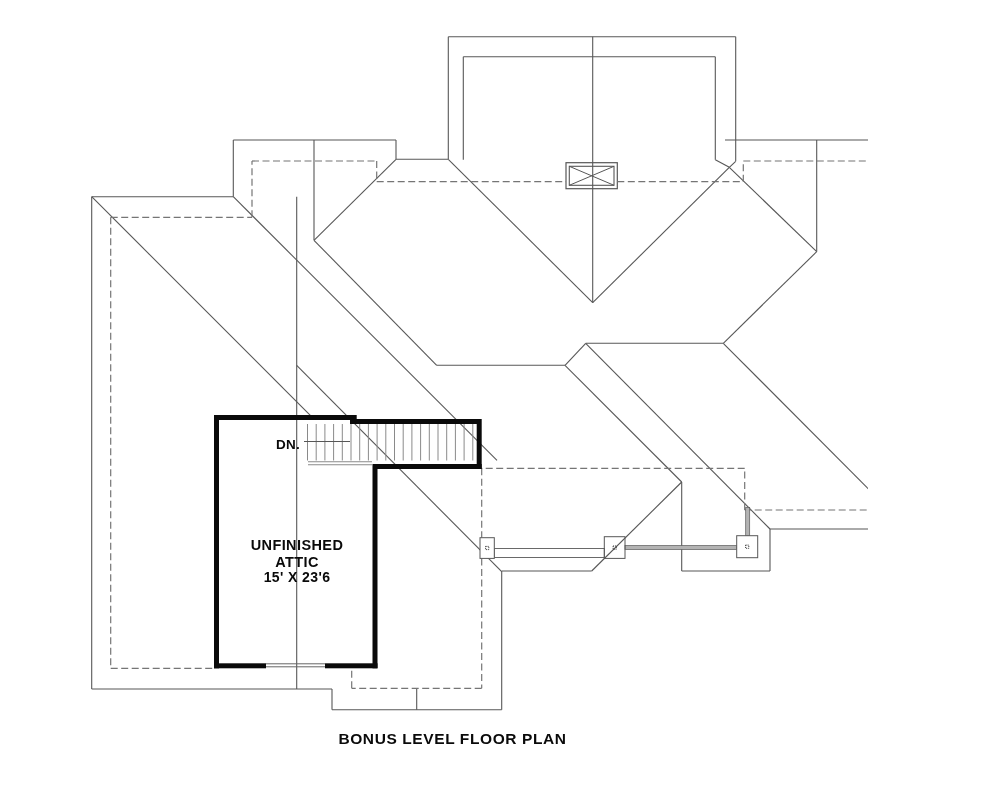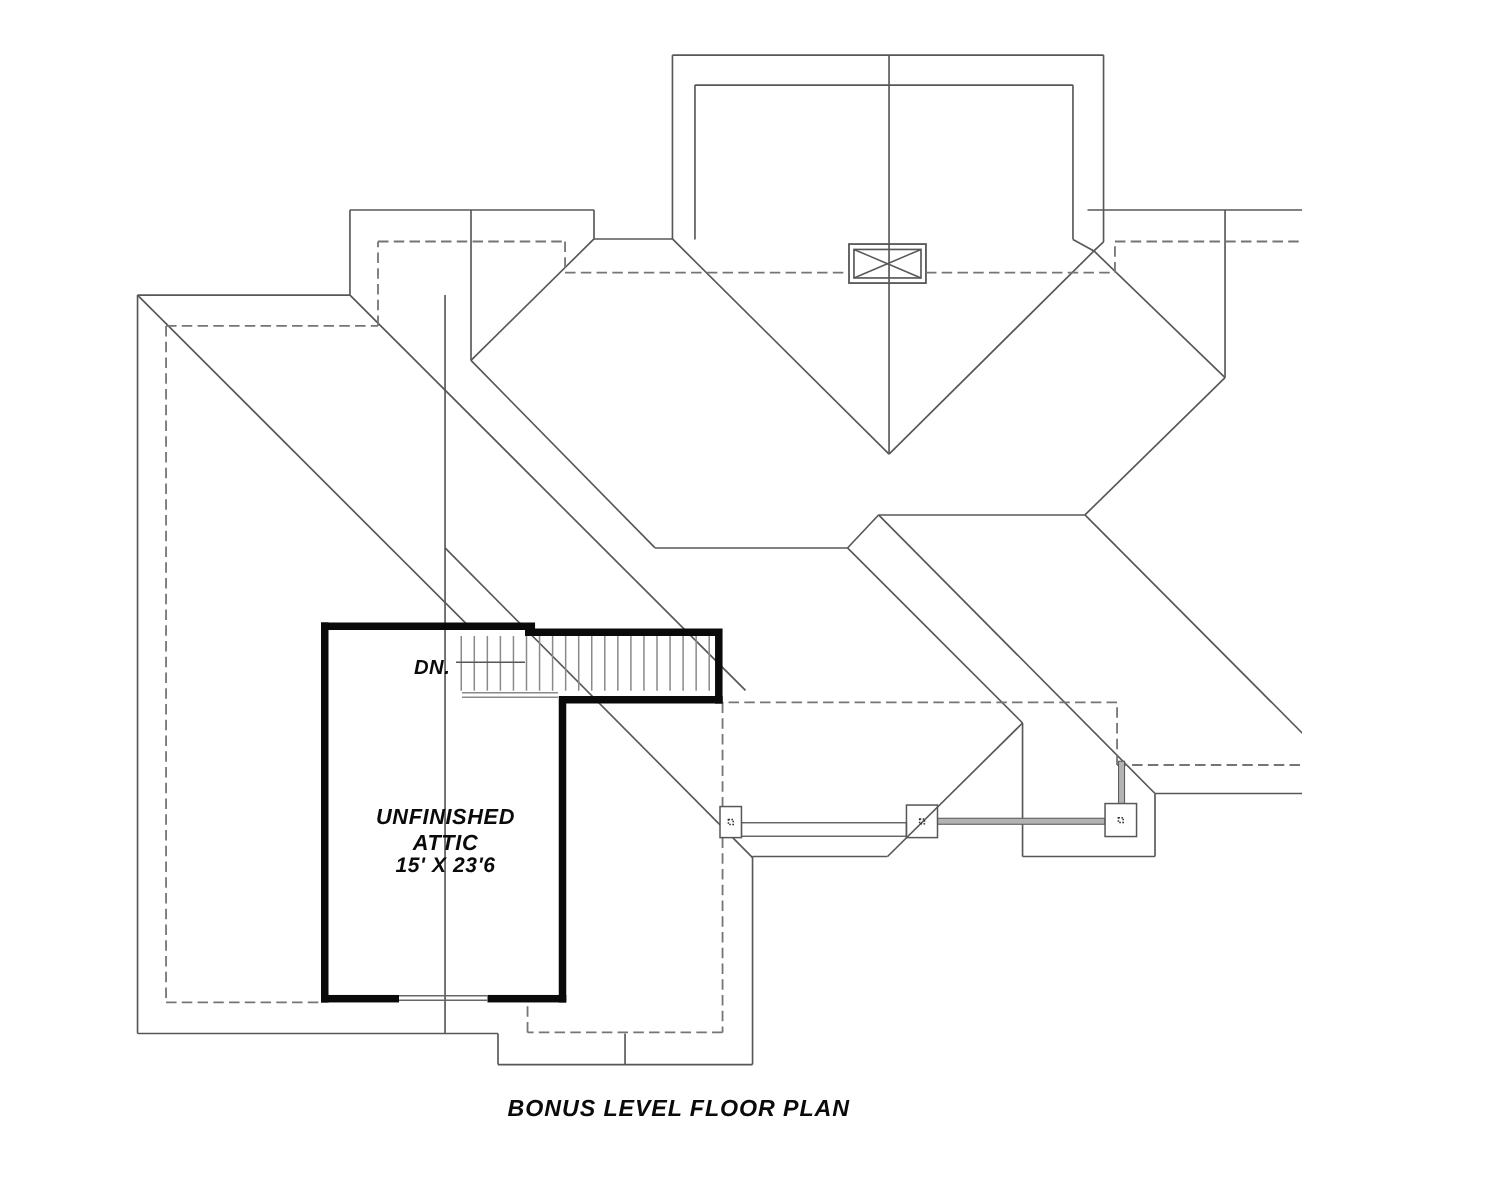--- a/index.html
+++ b/index.html
@@ -1,17 +1,17 @@
 <!DOCTYPE html>
 <html><head>
 <meta charset="utf-8">
 <style>
   html,body{margin:0;padding:0;background:#ffffff;}
   .page{position:relative;width:868px;height:800px;background:#ffffff;overflow:hidden;
-        font-family:"Liberation Sans",sans-serif;font-style:italic;}
+        font-family:"Liberation Sans",sans-serif;}
   svg{display:block;}
   text{fill:#0a0a0a;font-family:"Liberation Sans","DejaVu Sans",sans-serif;font-weight:bold;}
   .t-dn{font-size:13.5px;letter-spacing:.3px;}
   .t-attic{font-size:14.5px;letter-spacing:.4px;}
   .t-dim{font-size:14px;letter-spacing:.4px;}
   .t-title{font-size:15.5px;letter-spacing:.6px;}
 </style>
 </head>
 <body>
 

